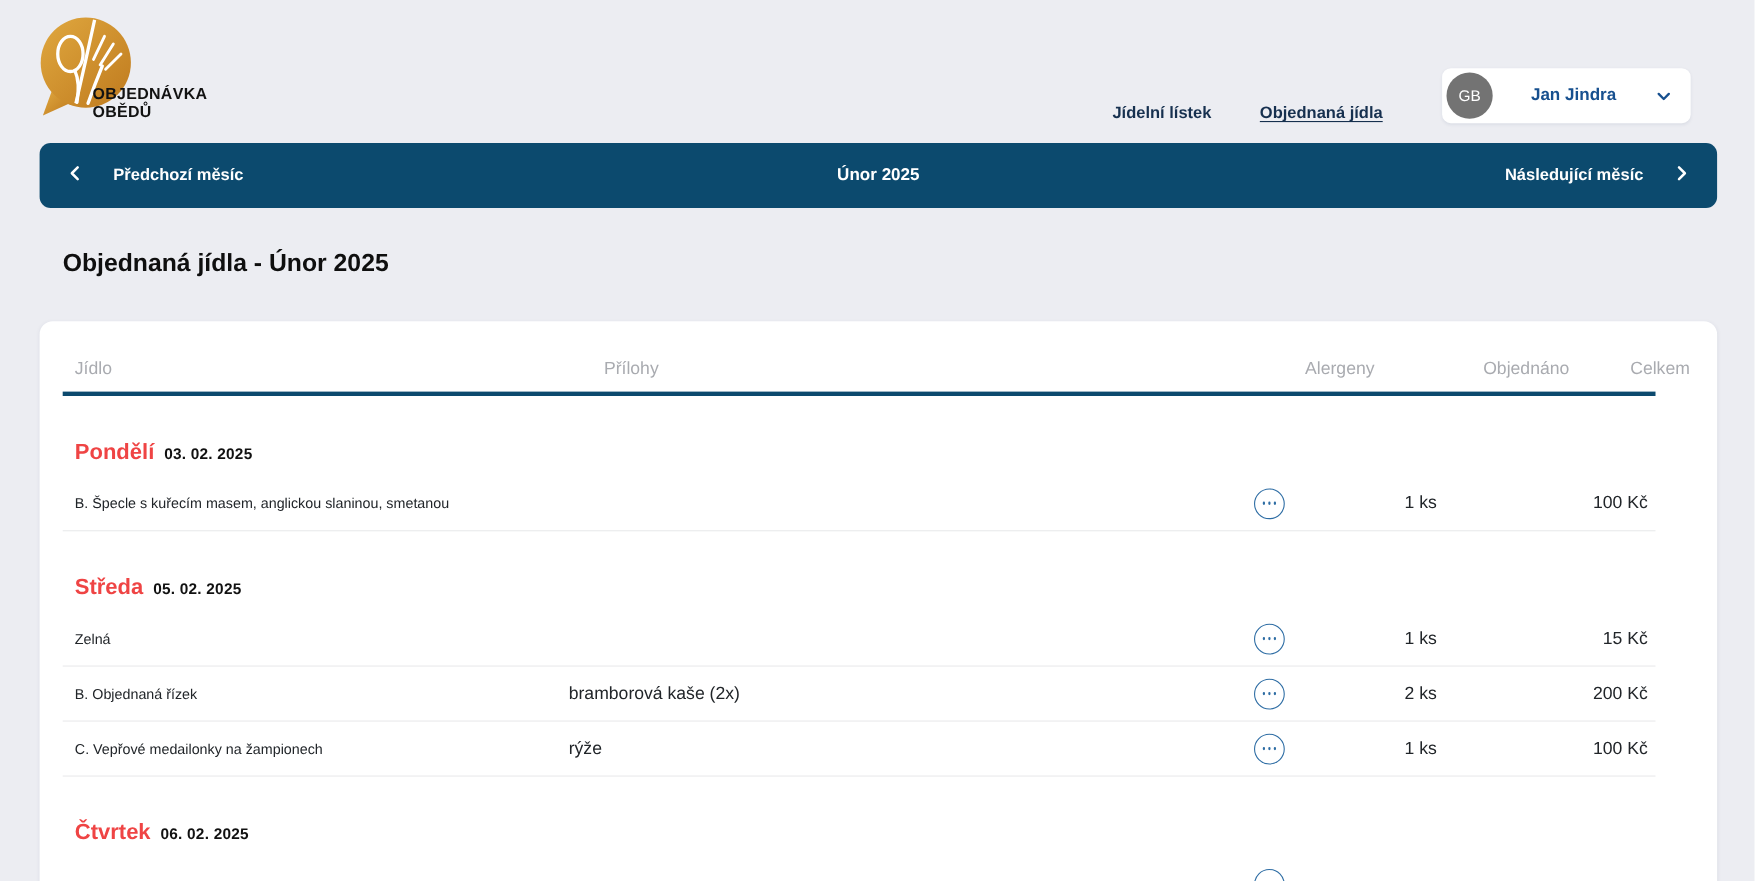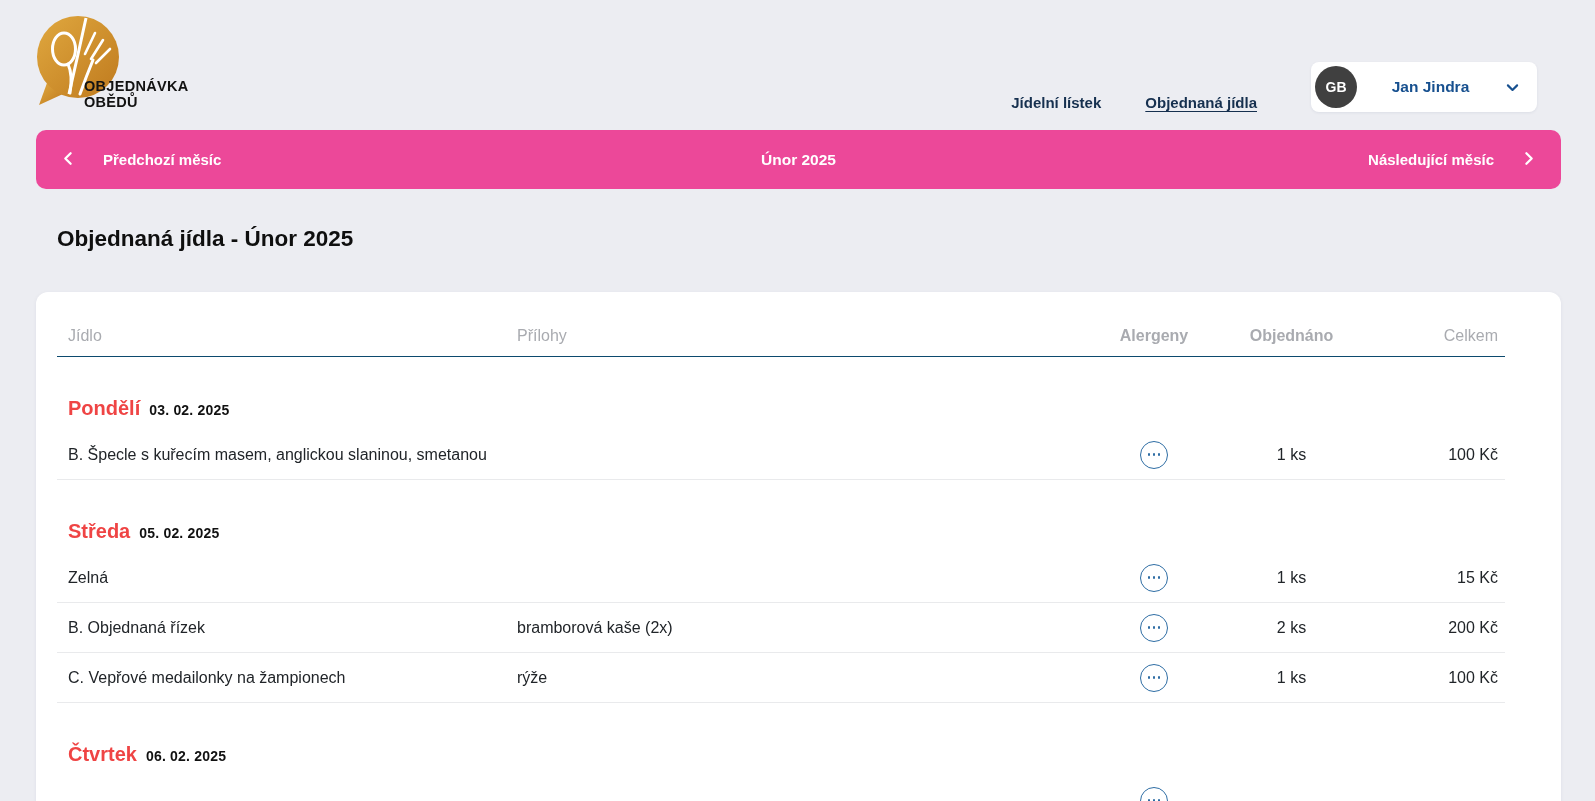--- a/index.html
+++ b/index.html
@@ -28,30 +28,30 @@
     text-decoration: none; cursor: pointer; white-space: nowrap;
   }
   .nav-link.active { text-decoration: underline; text-underline-offset: 3px; }
   .user-chip {
     position: absolute; right: 58px; top: 62px;
     width: 226px; height: 50px; background: #ffffff; border-radius: 8px;
     display: flex; align-items: center; padding: 0 16px 0 4px;
     box-shadow: 0 1px 3px rgba(20,40,80,.07); cursor: pointer;
   }
   .avatar {
-    width: 42px; height: 42px; border-radius: 50%; background: #404040;
-    color: #ffffff; font-size: 14px; font-weight: 700;
+    width: 42px; height: 42px; border-radius: 50%; background: #737373;
+    color: #ffffff; font-size: 14px; font-weight: 400;
     display: flex; align-items: center; justify-content: center; flex: 0 0 auto;
   }
   .user-name { flex: 1; text-align: center; font-size: 15.5px; font-weight: 700; color: #17508f; }
   .user-caret { flex: 0 0 auto; display: flex; }
 
   
   .month-bar {
-    margin: 0 34px 0 36px; height: 59px; background: #ec4899; border-radius: 10px;
+    margin: 0 34px 0 36px; height: 59px; background: #0c4a6e; border-radius: 10px;
     display: flex; align-items: center; justify-content: space-between;
     padding: 0 24px; color: #ffffff;
   }
   .month-nav {
     display: flex; align-items: center; gap: 26px;
     background: none; border: none; color: #ffffff;
     font-family: inherit; font-size: 15px; font-weight: 700; cursor: pointer;
   }
   .month-title { font-size: 15.5px; font-weight: 700; position: absolute; left: 0; right: 0; text-align: center; pointer-events: none; }
   .month-bar { position: relative; }
@@ -64,34 +64,34 @@
   .card {
     margin: 40px 34px 0 36px; background: #ffffff; border-radius: 12px;
     box-shadow: 0 1px 4px rgba(20,40,80,.06);
     padding: 14px 56px 60px 21px; min-height: 600px;
   }
   .grid-row {
     display: grid;
     grid-template-columns: 449px 573px 150px 125px 1fr;
     align-items: center;
   }
-  .table-head { padding: 21px 0 11px 0; border-bottom: 1px solid #0c4a6e; }
+  .table-head { padding: 21px 0 11px 0; border-bottom: 4px solid #0c4a6e; gap: 32px; }
   .th { font-size: 16px; color: #a9abb0; font-weight: 400; }
   .th-meal { padding-left: 11px; }
   .th-sides { padding-left: 11px; }
-  .th-allergens, .th-ordered { text-align: center; font-weight: bold; }
+  .th-allergens, .th-ordered { text-align: center; }
   .th-total { text-align: right; padding-right: 7px; }
 
   .day-section { margin-top: 40px; }
   .day-heading { padding-left: 11px; margin-bottom: 10px; display: flex; align-items: baseline; gap: 9px; }
   .day-name { font-size: 20px; font-weight: 700; color: #ef4444; }
   .day-date { font-size: 14px; font-weight: 700; color: #111111; letter-spacing: .2px; }
 
   .meal-row { border-bottom: 1px solid #e9eaec; min-height: 50px; }
-  .cell-meal { padding-left: 11px; font-size: 16px; color: #212529; }
+  .cell-meal { padding-left: 11px; font-size: 13px; color: #212529; }
   .cell-sides { padding-left: 11px; font-size: 16px; color: #212529; }
   .cell-allergens { display: flex; justify-content: center; }
   .cell-ordered { text-align: center; font-size: 16px; color: #212529; }
   .cell-total { text-align: right; padding-right: 7px; font-size: 16px; color: #212529; }
 
   .allergen-btn {
     width: 28px; height: 28px; border-radius: 50%;
     border: 1.5px solid #2e6da4; background: #ffffff; color: #2e6da4;
     display: flex; align-items: center; justify-content: center;
     cursor: pointer; padding: 0;

